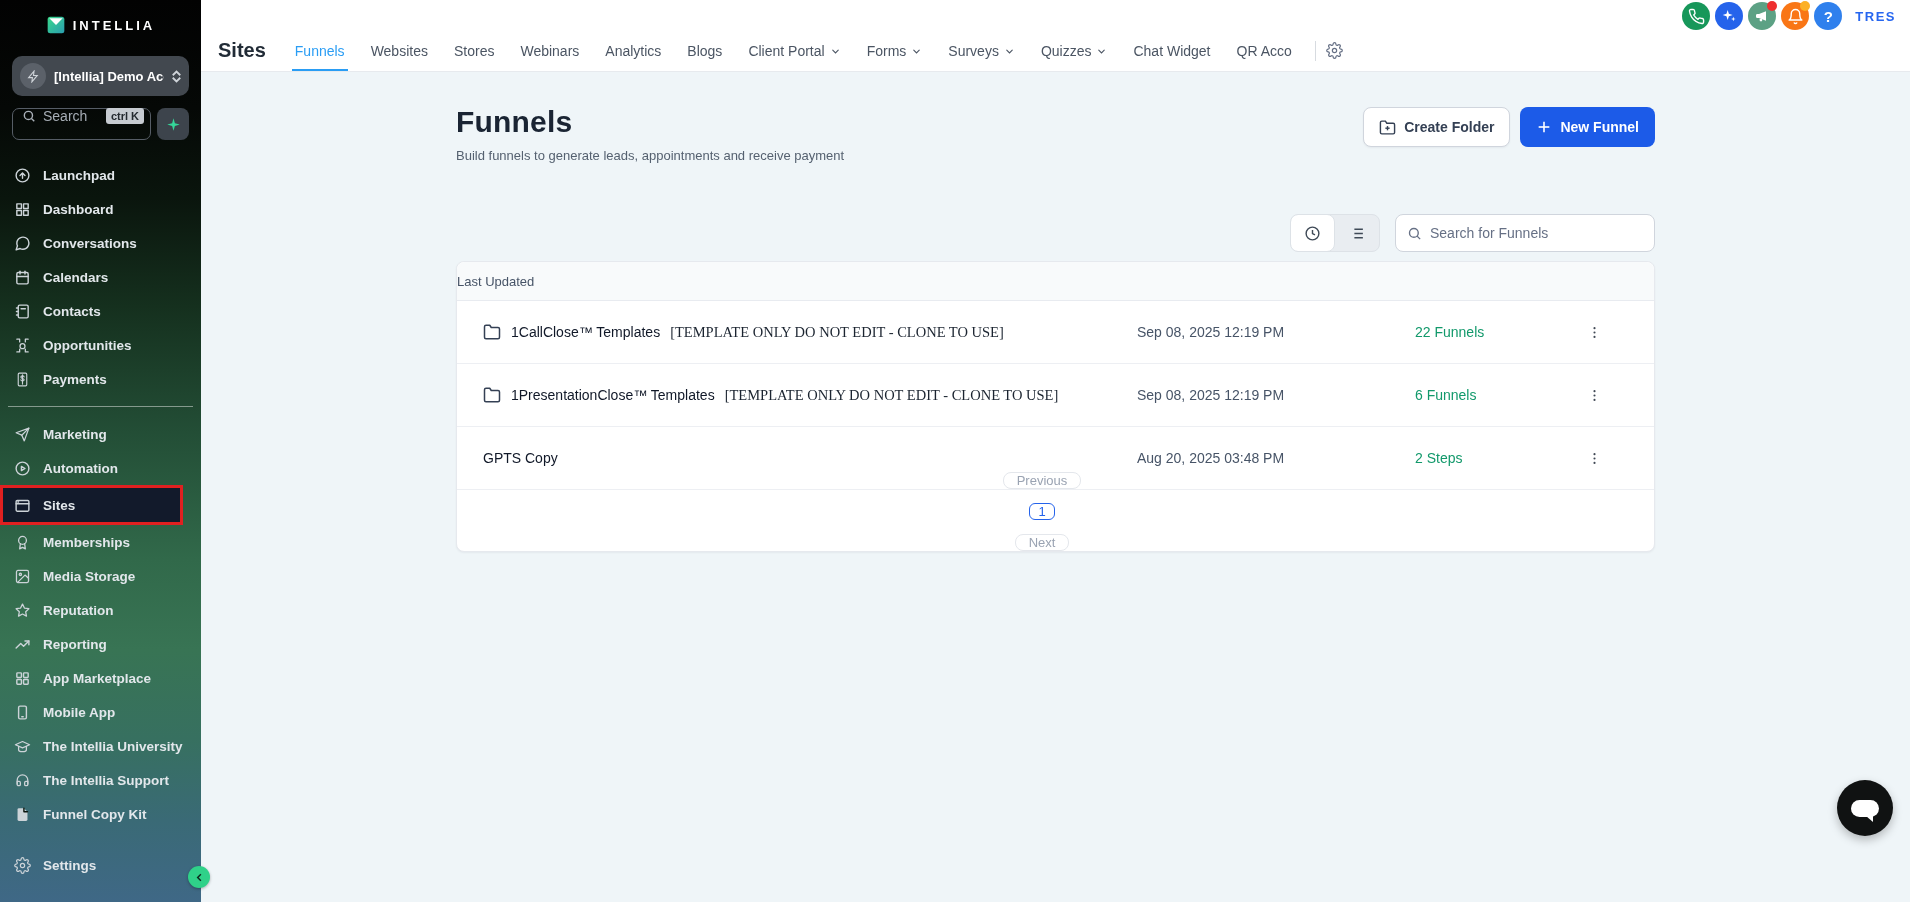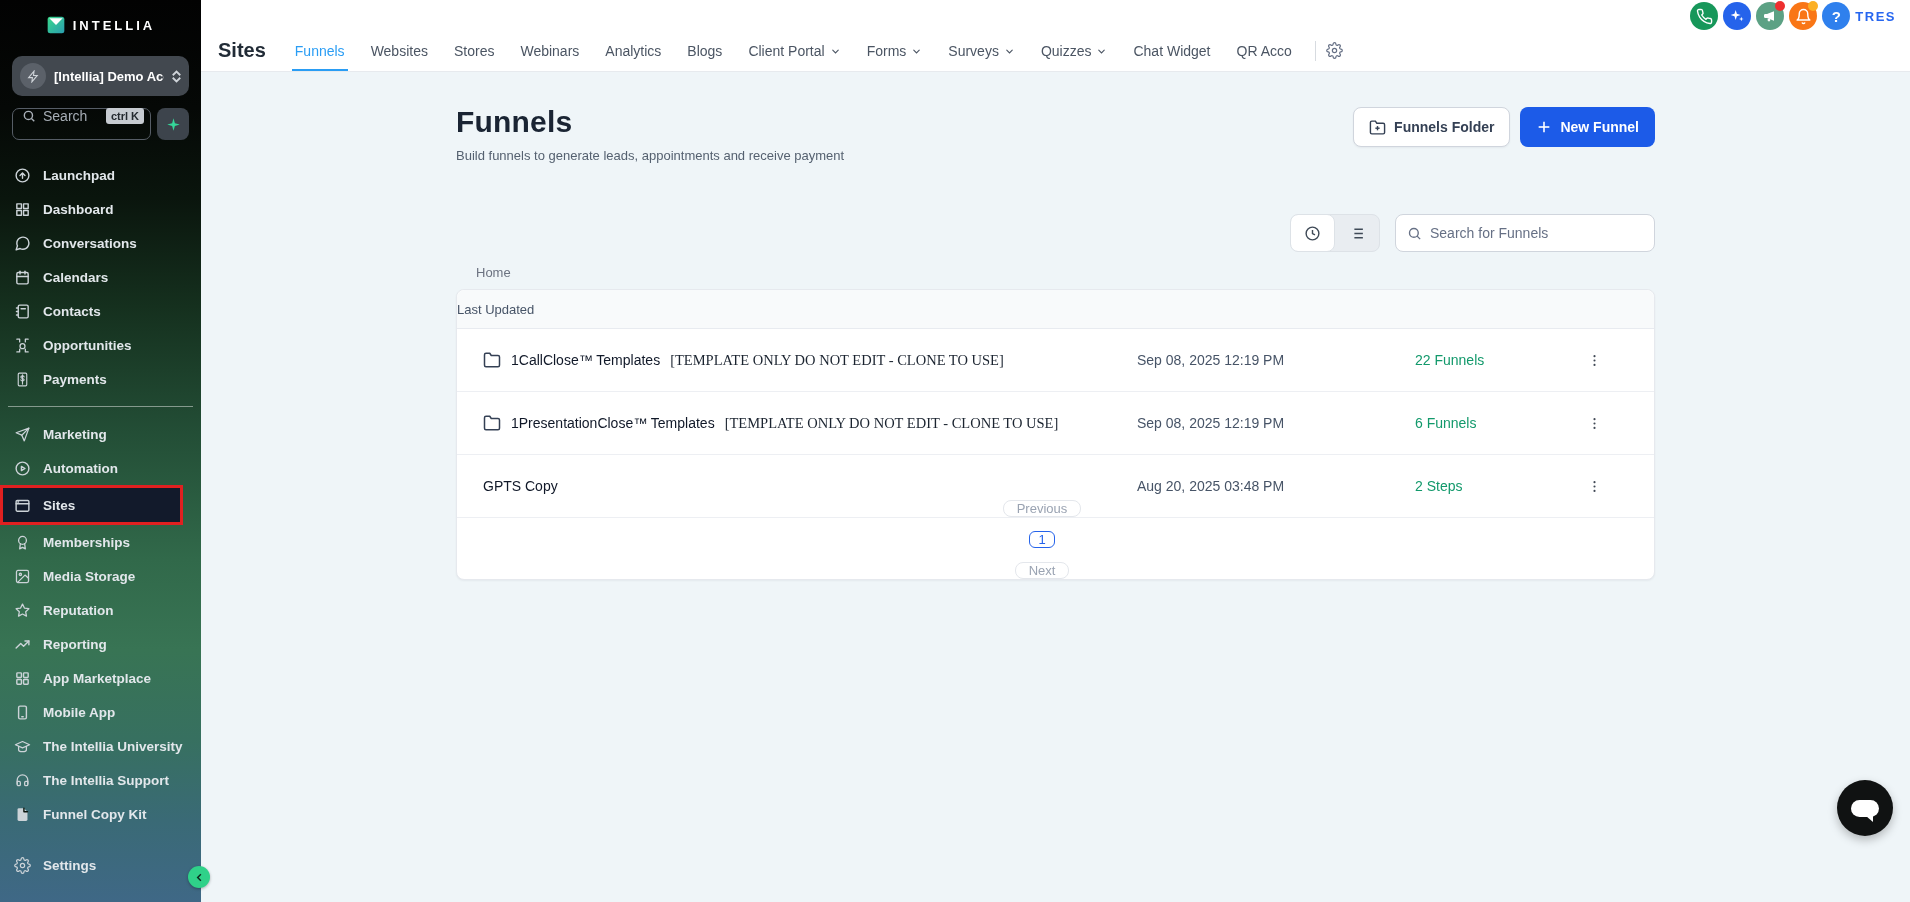--- a/index.html
+++ b/index.html
@@ -58,21 +58,21 @@
     background:#2fd189; color:#0d2b1e; display:flex; align-items:center; justify-content:center;
     font-size:12px; font-weight:bold; cursor:pointer; box-shadow:0 1px 3px rgba(0,0,0,.3); z-index:5;
   }
 
   
   .main{ flex:1; display:flex; flex-direction:column; height:902px; }
   .header{ background:#fff; border-bottom:1px solid #e7eaee; flex:none; }
   .header-top{ height:30px; display:flex; justify-content:flex-end; align-items:center; gap:5px; padding:2px 14px 0 0; }
   .circle-ic{ width:28px; height:28px; border-radius:50%; display:flex; align-items:center; justify-content:center; position:relative; cursor:pointer; color:#fff; }
   .circle-ic .dot{ position:absolute; top:-1px; right:-1px; width:10px; height:10px; border-radius:50%; }
-  .top-user{ font-size:13px; font-weight:bold; color:#2666f0; letter-spacing:1.5px; }
+  .top-user{ font-size:13px; font-weight:bold; color:#2666f0; letter-spacing:1.5px; margin-left:8px; }
 
   .header-tabs{ height:41px; display:flex; align-items:center; padding-left:17px; }
   .tabs-title{ font-size:20px; font-weight:bold; color:#212b36; margin-right:16px; }
   .tab{ height:41px; display:flex; align-items:center; gap:5px; padding:0 13px; font-size:14px; font-weight:500; color:#4b5563; cursor:pointer; position:relative; white-space:nowrap;}
   .tab.active{ color:#2a9df4; }
   .tab.active::after{ content:""; position:absolute; left:10px; right:10px; bottom:0; height:2px; background:#2a9df4; }
   .tab .chev{ color:#4b5563; margin-top:2px; }
   .tabs-sep{ width:1px; height:20px; background:#d7dbe0; margin:0 10px; }
   .tabs-gear{ color:#667085; cursor:pointer; display:flex; align-items:center; }
 
@@ -503,21 +503,21 @@
           <div class="page-title">Funnels</div>
           <div class="page-sub">Build funnels to generate leads, appointments and receive payment</div>
         </div>
         <div class="head-actions">
           <button class="btn btn-outline">
             <svg width="17" height="17" viewBox="0 0 24 24" fill="none" stroke="currentColor" stroke-width="2">
                 <path d="M22 19a2 2 0 0 1-2 2H4a2 2 0 0 1-2-2V5a2 2 0 0 1 2-2h5l2 3h9a2 2 0 0 1 2 2z"></path>
                 <line x1="12" y1="10" x2="12" y2="16"></line>
                 <line x1="9" y1="13" x2="15" y2="13"></line>
               </svg>
-            <span>Funnels Folder</span>
+            <span>Create Folder</span>
           </button>
           <button class="btn btn-primary">
             <svg width="16" height="16" viewBox="0 0 24 24" fill="none" stroke="currentColor" stroke-width="2.4">
                 <line x1="12" y1="4" x2="12" y2="20"></line>
                 <line x1="4" y1="12" x2="20" y2="12"></line>
               </svg>
             <span>New Funnel</span>
           </button>
         </div>
       </div>
@@ -543,21 +543,20 @@
         </div>
         <div class="funnel-search">
           <svg width="15" height="15" viewBox="0 0 24 24" fill="none" stroke="currentColor" stroke-width="2.2">
               <circle cx="11" cy="11" r="7"></circle>
               <line x1="21" y1="21" x2="16.2" y2="16.2"></line>
             </svg>
           <span class="ph">Search for Funnels</span>
         </div>
       </div>
 
-      <div class="breadcrumb">Home</div>
 
       <div class="table-card">
         <div class="thead">
           <div class="c-date">Last Updated</div>
           <div class="c-count"></div>
             <div class="c-act"></div>
         </div>
         <div id="rows-holder">
             <div class="trow">
               <div class="c-name">

